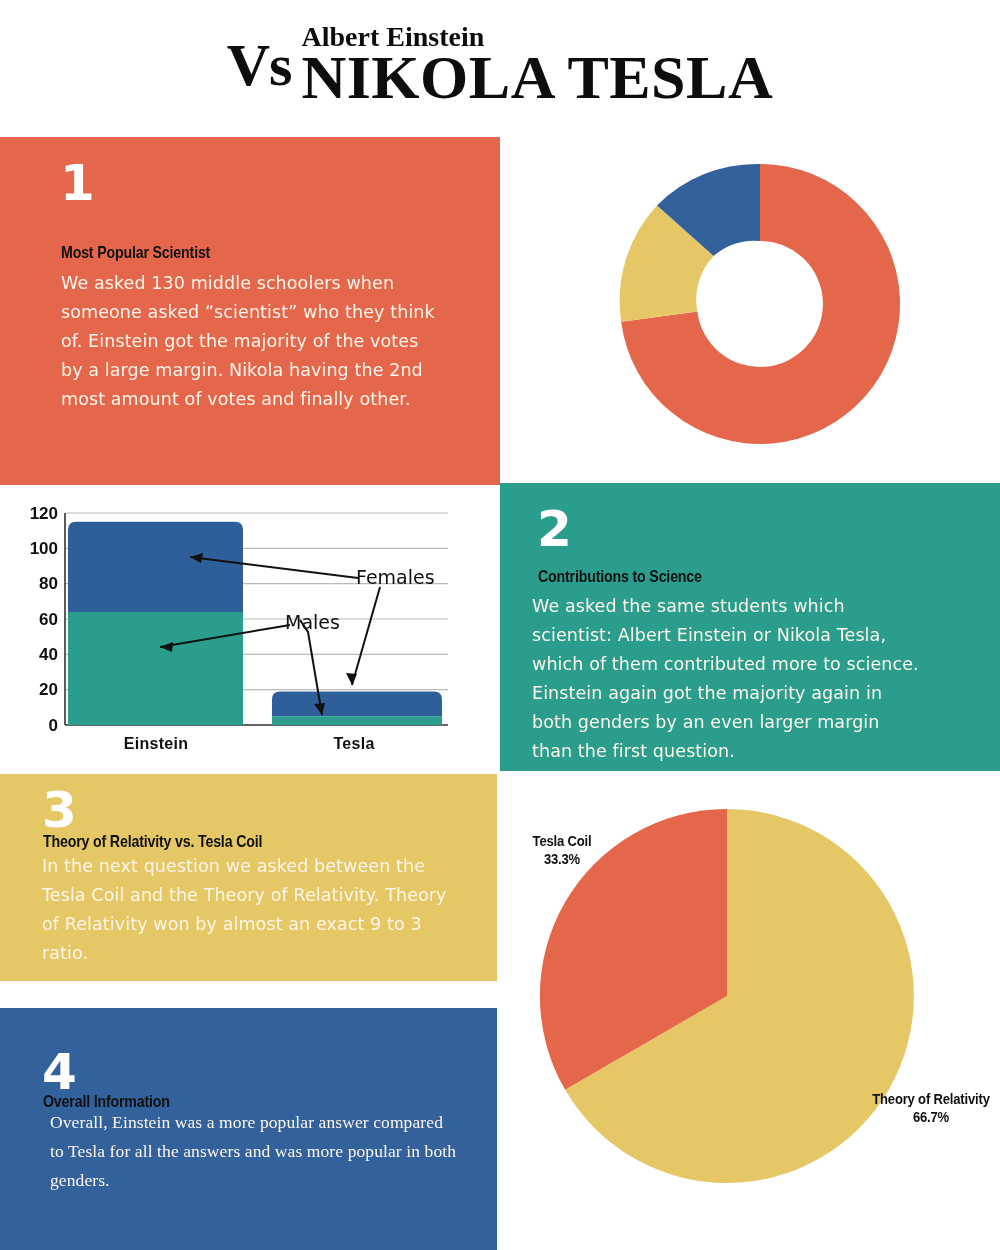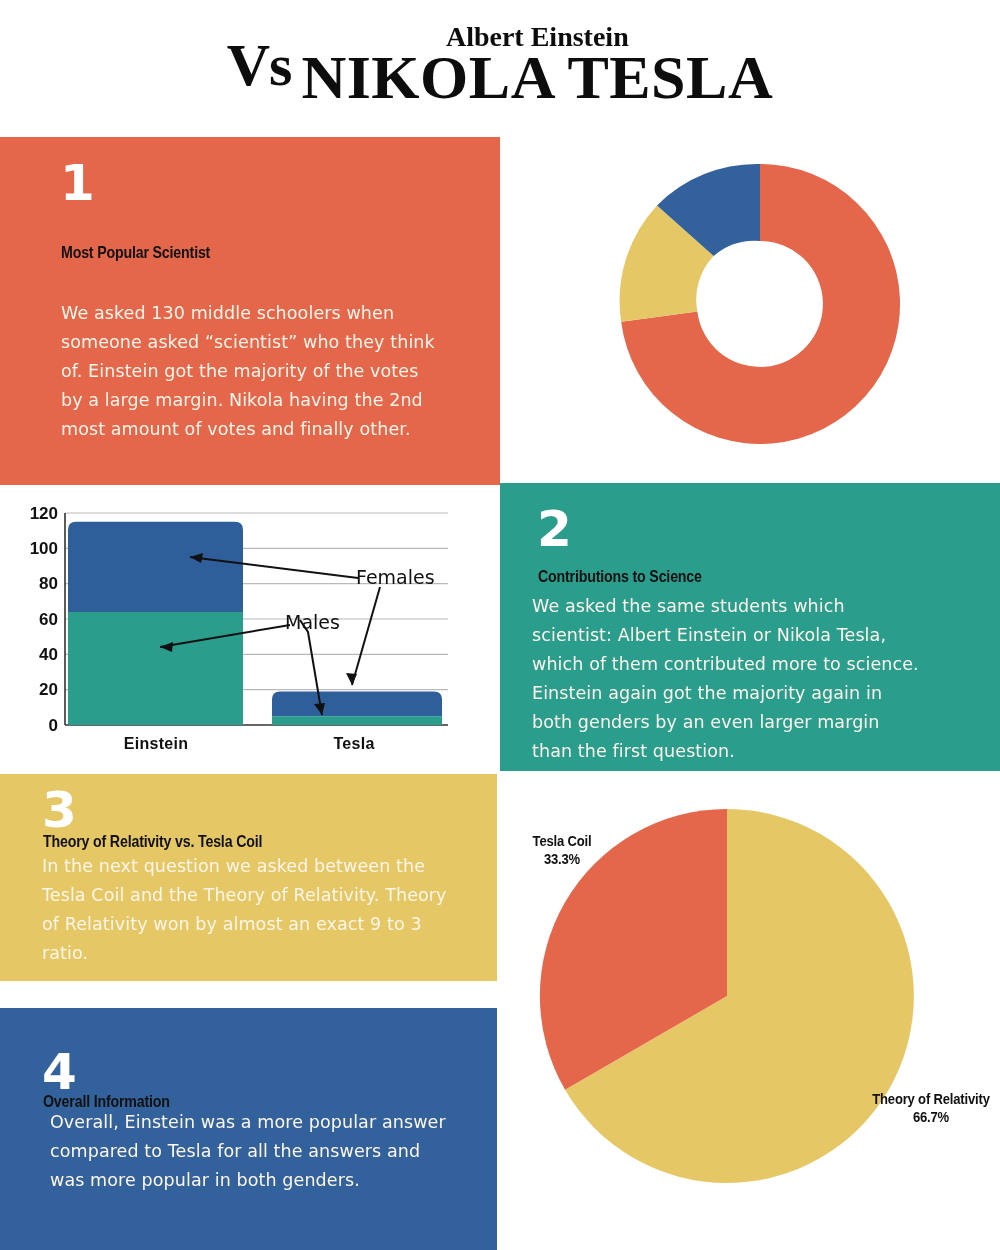--- a/index.html
+++ b/index.html
@@ -25,21 +25,20 @@
     font-size:60px;line-height:58px;
     letter-spacing:-1px;
     margin-top:14px;
   }
   .title-stack{margin-left:10px;}
   .t-small{
     font-family:"Liberation Serif", serif;
     font-weight:700;color:#0d0d0d;
     font-size:28px;line-height:30px;
     letter-spacing:0px;
-    text-align:center;
   }
   .t-big{
     font-family:"Liberation Serif", serif;
     font-weight:700;color:#0d0d0d;
     font-size:62px;line-height:50px;
     letter-spacing:0.5px;
   }
 
   
   .panel{position:absolute;box-sizing:border-box;}
@@ -59,36 +58,36 @@
   .pbody{
     font-family:"DejaVu Sans", sans-serif;
     font-weight:400;color:#fdf6ea;
     font-size:17.5px;line-height:29px;
     letter-spacing:0.1px;
   }
 
   #panel1{left:0;top:137px;width:500px;height:348px;background:#e5674b;}
   #panel1 .pnum{position:absolute;left:60px;top:22px;}
   #panel1 .phead{position:absolute;left:61px;top:106px;}
-  #panel1 .pbody{position:absolute;left:61px;top:132px;width:376px;margin-top:30px;}
+  #panel1 .pbody{position:absolute;left:61px;top:132px;width:376px;}
 
   #panel2{left:500px;top:483px;width:500px;height:288px;background:#2a9d8c;}
   #panel2 .pnum{position:absolute;left:537px;top:22px;left:37px;}
   #panel2 .phead{position:absolute;left:38px;top:84px;}
   #panel2 .pbody{position:absolute;left:32px;top:109px;width:390px;}
 
   #panel3{left:0;top:774px;width:497px;height:207px;background:#e6c766;}
   #panel3 .pnum{position:absolute;left:42px;top:12px;}
   #panel3 .phead{position:absolute;left:43px;top:58px;}
   #panel3 .pbody{position:absolute;left:42px;top:78px;width:405px;}
 
   #panel4{left:0;top:1008px;width:497px;height:242px;background:#33619b;}
   #panel4 .pnum{position:absolute;left:42px;top:40px;}
   #panel4 .phead{position:absolute;left:43px;top:84px;}
-  #panel4 .pbody{position:absolute;left:50px;top:100px;width:410px;}
+  #panel4 .pbody{position:absolute;left:50px;top:100px;width:410px;font-family:Liberation Serif, serif;}
 
   
   .chart{position:absolute;}
   .clabel{
     font-family:"Liberation Sans", sans-serif;
     font-weight:700;color:#111111;
     font-size:14.5px;line-height:18px;
     text-align:center;
     transform:scaleX(0.9);
     letter-spacing:-0.2px;

